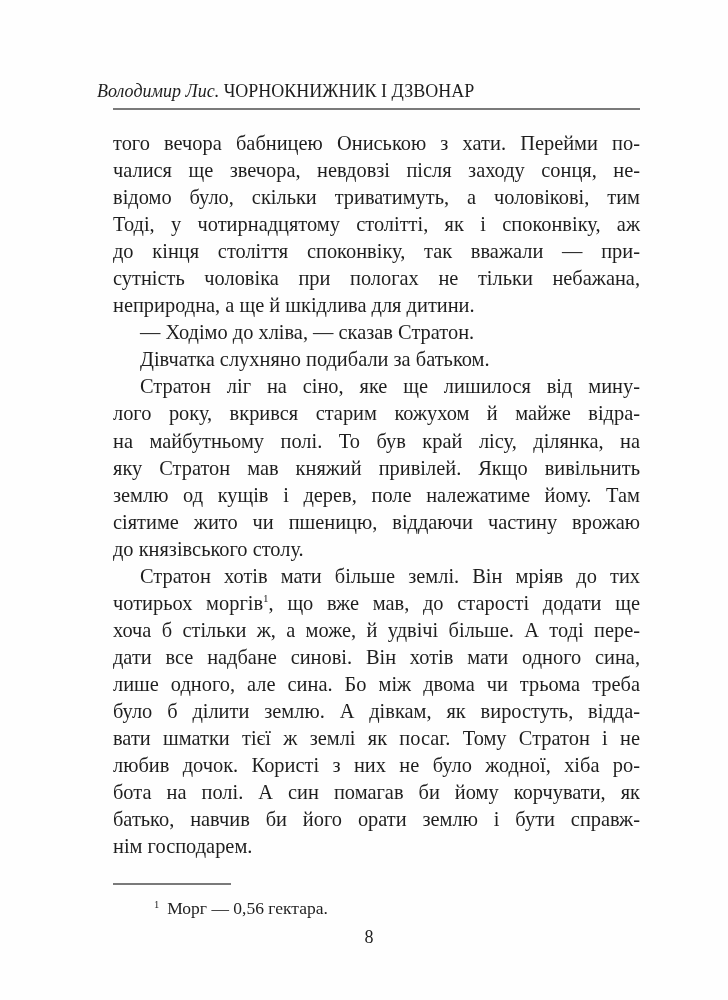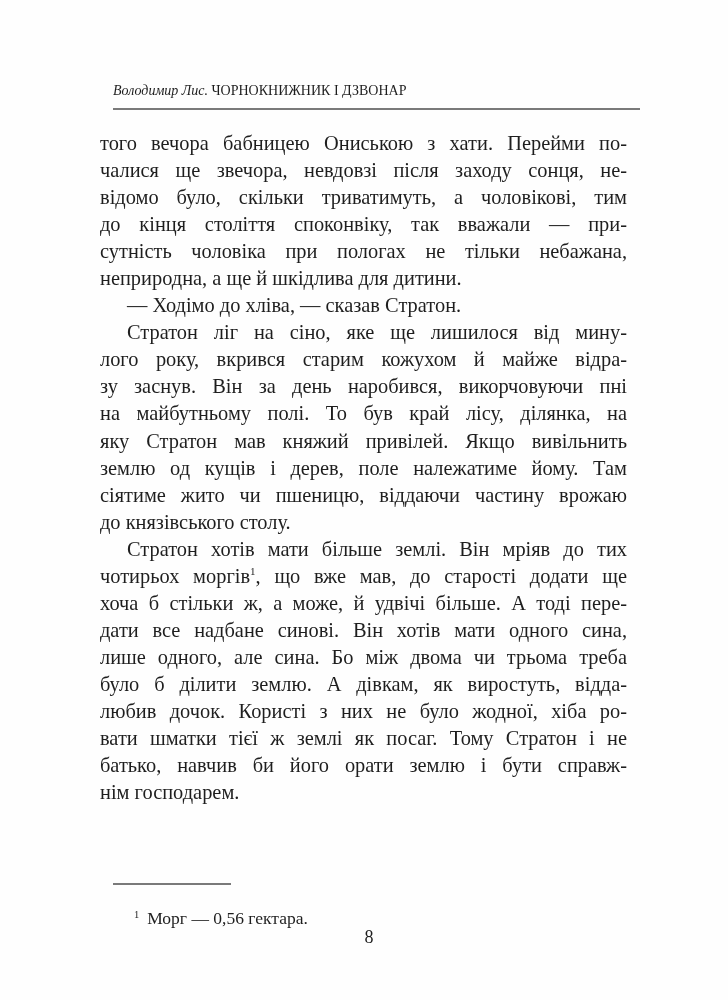--- a/index.html
+++ b/index.html
@@ -16,41 +16,41 @@
       color: #1e1e1e;
     }
     .page {
       position: absolute;
       left: 0; top: 0;
       width: 728px; height: 1000px;
       background: #fefefe;
     }
     .running-head {
       position: absolute;
-      left: 113px;
+      left: 97px;
       top: 80px;
       width: 527px;
-      font-size: 14px;
+      font-size: 18px;
       line-height: 22px;
       white-space: nowrap;
     }
     .running-head .author {
       font-style: italic;
     }
     .head-rule {
       position: absolute;
       left: 113px;
       top: 108px;
       width: 527px;
       height: 2px;
       background: #7a7a7a;
     }
     .body-text {
       position: absolute;
-      left: 100px;
+      left: 113px;
       top: 130px;
       width: 527px;
       font-size: 20.4px;
       line-height: 27.05px;
     }
     .line {
       display: block;
       white-space: nowrap;
       text-align: justify;
       text-align-last: justify;
@@ -70,26 +70,25 @@
     .fn-rule {
       position: absolute;
       left: 113px;
       top: 883px;
       width: 118px;
       height: 1.5px;
       background: #7a7a7a;
     }
     .footnote {
       position: absolute;
-      left: 134px;
+      left: 154px;
       top: 889px;
       font-size: 17.5px;
-      line-height: 19px;
+      line-height: 32px;
       white-space: nowrap;
-      margin-top: 16px;
     }
     .footnote .fn-mark {
       font-size: 10.5px;
       vertical-align: 6px;
       margin-right: 8px;
     }
     .page-number {
       position: absolute;
       left: 0;
       width: 728px;
@@ -109,40 +108,42 @@
   <div class="running-head">
     <span class="author">Володимир Лис.</span>
     <span>ЧОРНОКНИЖНИК І ДЗВОНАР</span>
   </div>
   <div class="head-rule"></div>
 
   <div class="body-text" id="body-text">
       <span class="line">того вечора бабницею Ониською з хати. Перейми по-</span>
       <span class="line">чалися ще звечора, невдовзі після заходу сонця, не-</span>
       <span class="line">відомо було, скільки триватимуть, а чоловікові, тим</span>
+      <span class="line">Тоді, у чотирнадцятому столітті, як і споконвіку, аж</span>
       <span class="line">до кінця століття споконвіку, так вважали — при-</span>
       <span class="line">сутність чоловіка при пологах не тільки небажана,</span>
       <span class="line last">неприродна, а ще й шкідлива для дитини.</span>
       <span class="line indent last">— Ходімо до хліва, — сказав Стратон.</span>
+      <span class="line indent last">Дівчатка слухняно подибали за батьком.</span>
       <span class="line indent">Стратон ліг на сіно, яке ще лишилося від мину-</span>
       <span class="line">лого року, вкрився старим кожухом й майже відра-</span>
-      <span class="line">зу заснув. Він за день наробився, викорчовуючи пні</span>
       <span class="line">на майбутньому полі. То був край лісу, ділянка, на</span>
       <span class="line">яку Стратон мав княжий привілей. Якщо вивільнить</span>
       <span class="line">землю од кущів і дерев, поле належатиме йому. Там</span>
       <span class="line">сіятиме жито чи пшеницю, віддаючи частину врожаю</span>
       <span class="line last">до князівського столу.</span>
       <span class="line indent">Стратон хотів мати більше землі. Він мріяв до тих</span>
       <span class="line"><span>чотирьох моргів</span><sup class="fnref">1</sup><span>, що вже мав, до старості додати ще</span></span>
       <span class="line">хоча б стільки ж, а може, й удвічі більше. А тоді пере-</span>
       <span class="line">дати все надбане синові. Він хотів мати одного сина,</span>
       <span class="line">лише одного, але сина. Бо між двома чи трьома треба</span>
       <span class="line">було б ділити землю. А дівкам, як виростуть, відда-</span>
+      <span class="line">вати шматки тієї ж землі як посаг. Тому Стратон і не</span>
       <span class="line">любив дочок. Користі з них не було жодної, хіба ро-</span>
-      <span class="line">вати шматки тієї ж землі як посаг. Тому Стратон і не</span>
+      <span class="line">бота на полі. А син помагав би йому корчувати, як</span>
       <span class="line">батько, навчив би його орати землю і бути справж-</span>
       <span class="line last">нім господарем.</span>
     </div>
 
   <div class="fn-rule"></div>
   <div class="footnote">
     <span class="fn-mark">1</span><span>Морг — 0,56 гектара.</span>
   </div>
 
   <div class="page-number">8</div>

